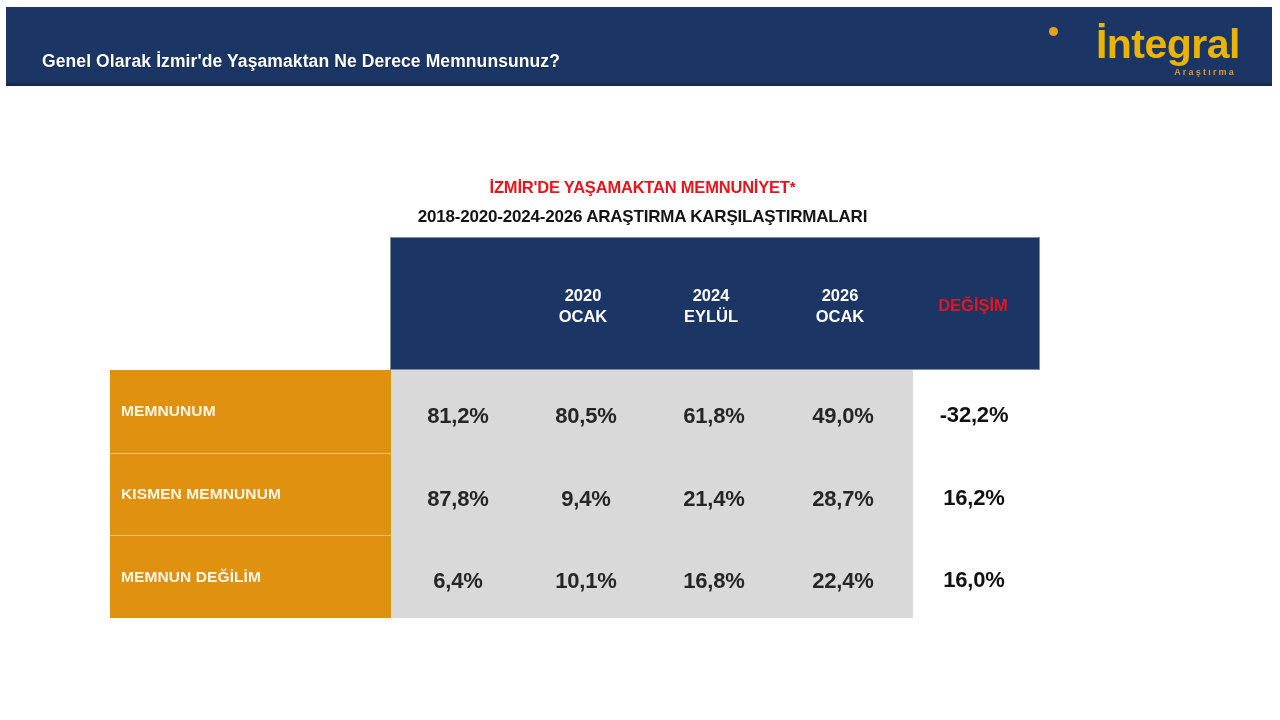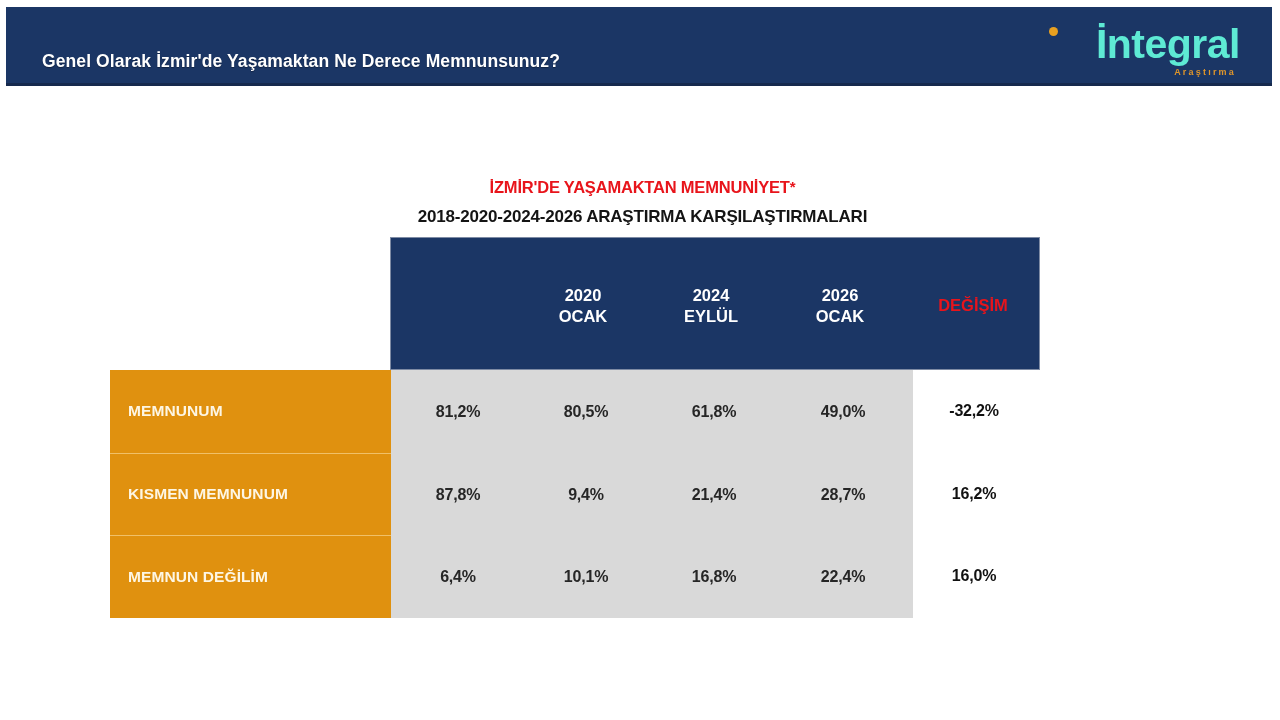--- a/index.html
+++ b/index.html
@@ -48,21 +48,21 @@
   }
   #logo-wordmark {
     position: absolute;
     left: 0;
     top: 2px;
     width: 100%;
     text-align: right;
     font-size: 41px;
     line-height: 46px;
     font-weight: bold;
-    color: #5eead4;
+    color: #eab308;
     letter-spacing: -0.5px;
   }
   #logo-dot {
     position: absolute;
     left: 39px;
     top: 8px;
     width: 9px;
     height: 9px;
     border-radius: 50%;
     background: #e8a020;
@@ -166,34 +166,34 @@
     background: #e0910f;
   }
   .label-cell {
     position: absolute;
     left: 0;
     width: 281px;
     height: 82.6px;
     box-sizing: border-box;
     display: flex;
     align-items: center;
-    padding-left: 18px;
+    padding-left: 11px;
     color: #fdf6e4;
     font-size: 15.5px;
     font-weight: bold;
     letter-spacing: 0.1px;
   }
   .label-cell + .label-cell { border-top: 1px solid #f0c068; }
 
   
   .val-cell {
     position: absolute;
     width: 128px;
     text-align: center;
-    font-size: 16px;
+    font-size: 22px;
     font-weight: bold;
     color: #262626;
     letter-spacing: -0.2px;
   }
   .val-cell.change {
     width: 132px;
     color: #111111;
   }
 
   

